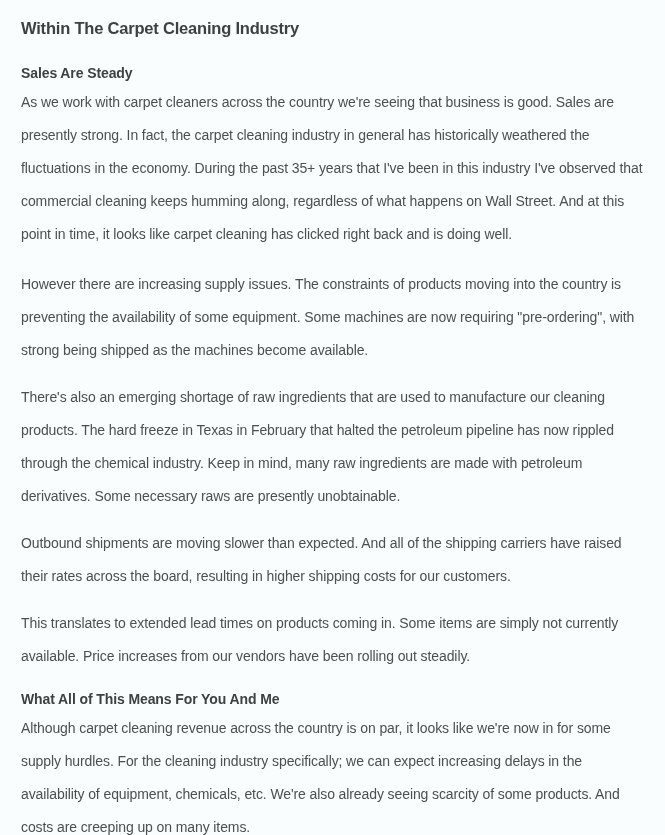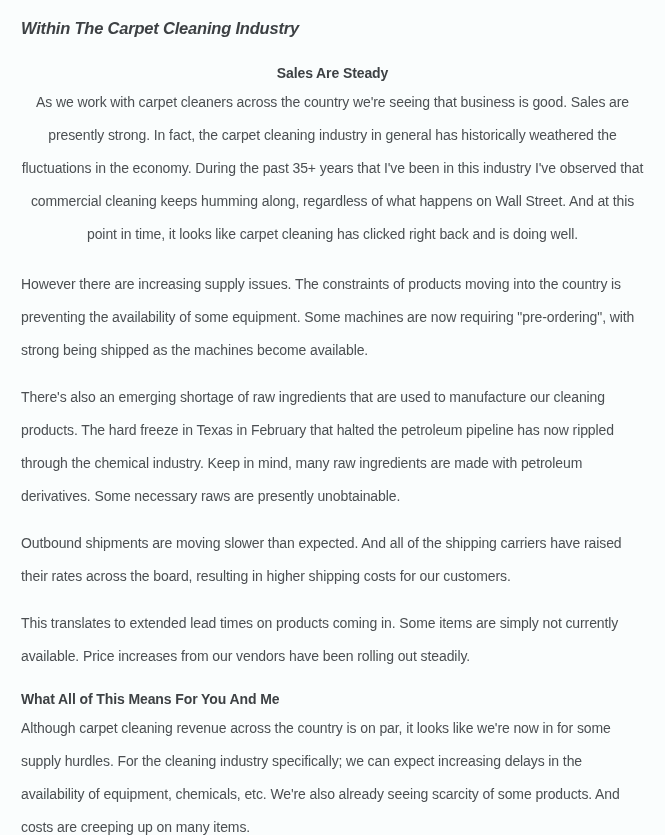--- a/index.html
+++ b/index.html
@@ -17,24 +17,23 @@
     color: #4b4f52;
     overflow: hidden;
   }
   h1.page-title {
     font-size: 16.5px;
     line-height: 20px;
     font-weight: bold;
     color: #3d4144;
     letter-spacing: -0.2px;
     margin: 0 0 26px 0;
-    font-style: italic;
   }
   section { margin-top: 17px; }
-  section.first { margin-top: 0; text-align: center; }
+  section.first { margin-top: 0; }
   h2.section-heading {
     font-size: 14px;
     line-height: 19px;
     font-weight: bold;
     color: #3d4144;
     letter-spacing: -0.1px;
     margin: 0 0 3px 0;
   }
   p.body-paragraph {
     font-size: 14px;

